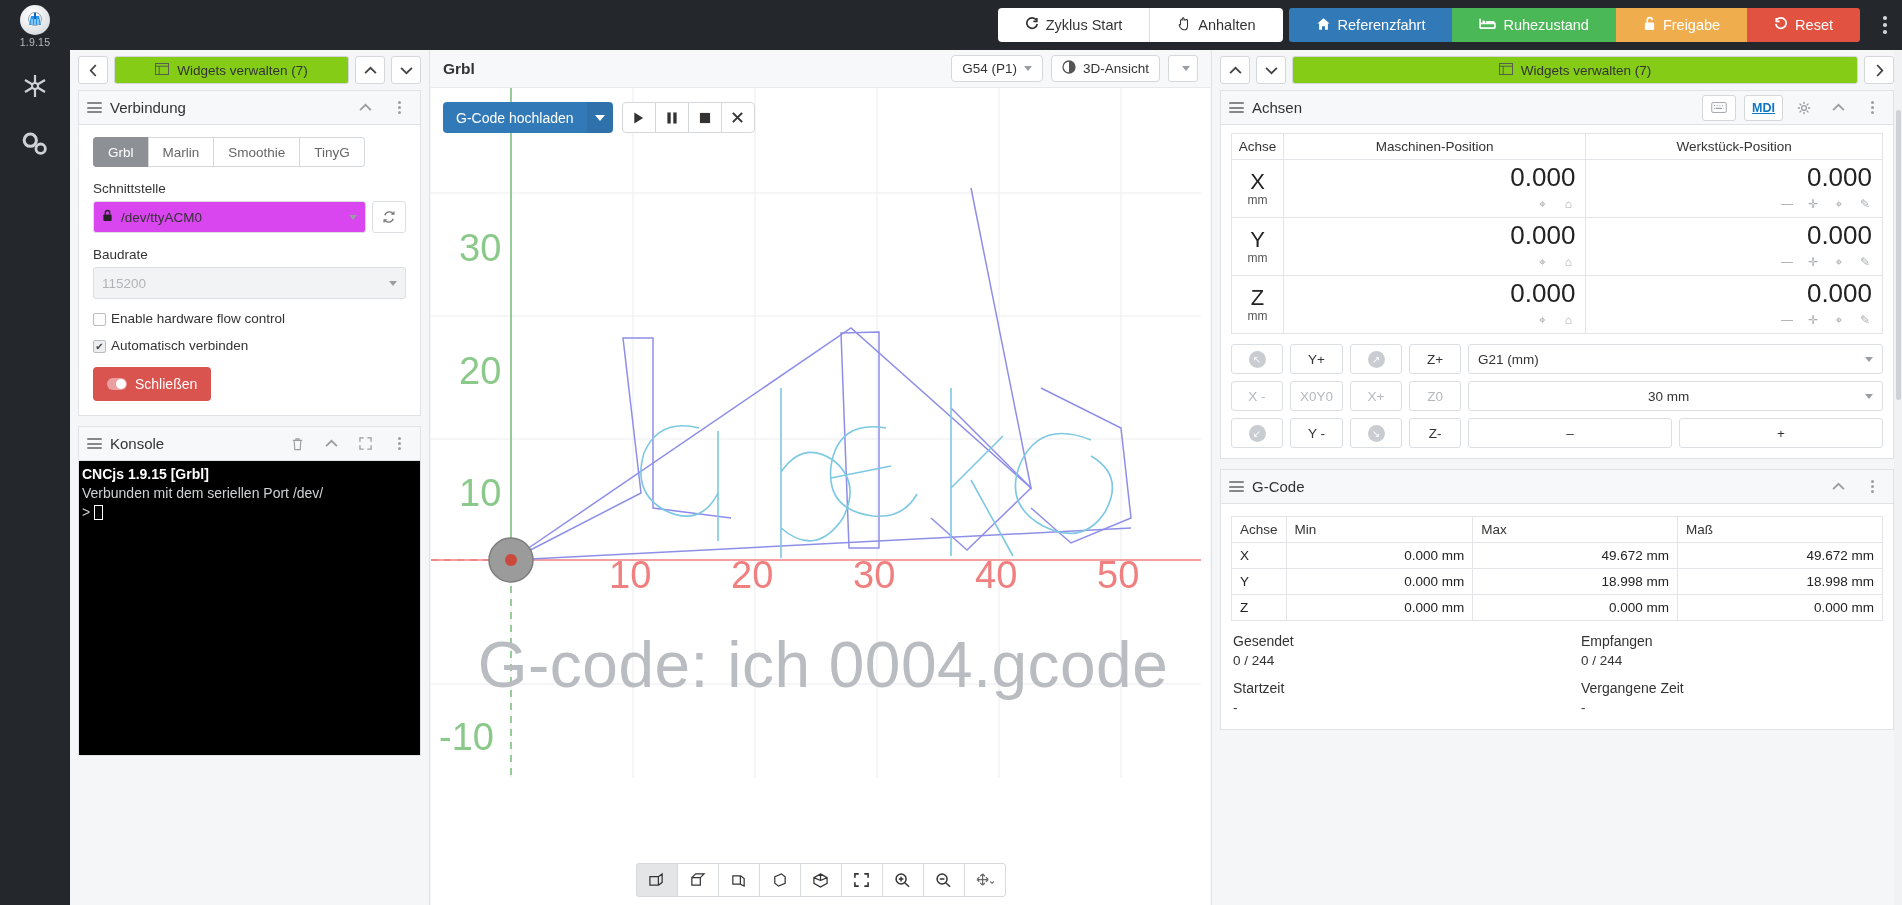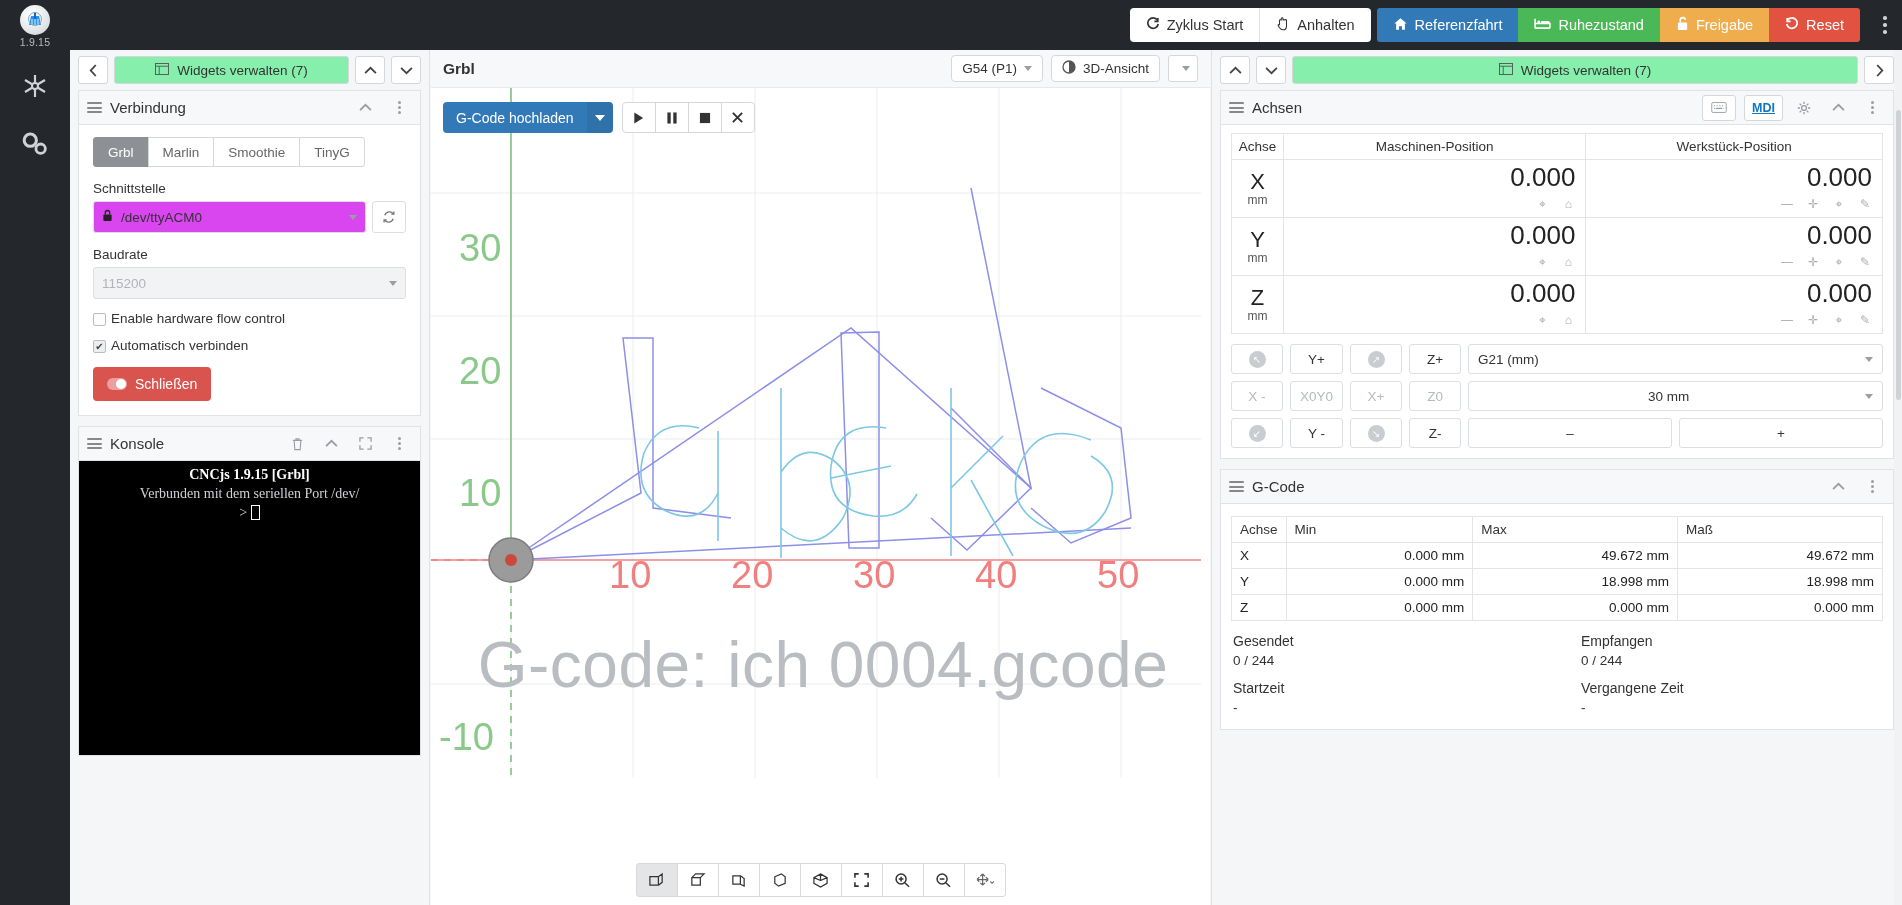--- a/index.html
+++ b/index.html
@@ -26,21 +26,21 @@
     background:radial-gradient(circle at 38% 32%, #ffffff 0%, #e4e7ea 58%, #c8ccd1 100%);
     display:flex; align-items:center; justify-content:center;
     position:relative; margin-top:2px;
   }
   .brand-circle svg { display:block; }
   .brand-ver { color:#b6b9bc; font-size:10.5px; margin-top:1px; letter-spacing:.2px;}
   .nav-spacer { flex:1; }
   .nav-btns { display:flex; align-items:center; height:34px; }
   .nb {
     height:34px; display:flex; align-items:center; gap:7px;
-    padding:0 16px; font-size:14.5px; border:none; cursor:pointer;
+    padding:0 27px; font-size:14.5px; border:none; cursor:pointer;
     font-family:"Liberation Sans", sans-serif; white-space:nowrap;
   }
   .nb.light { background:#fff; color:#333; }
   .nb.light + .nb.light { border-left:1px solid #e0e0e0; }
   .nb.grp-first { border-radius:4px 0 0 4px; }
   .nb.grp-last  { border-radius:0 4px 4px 0; }
   .nb.blue   { background:#3279b7; color:#fff; }
   .nb.green  { background:#4bb857; color:#fff; }
   .nb.orange { background:#f0ad4e; color:#fff; }
   .nb.red    { background:#e15241; color:#fff; }
@@ -73,21 +73,21 @@
   .kebab-v i { width:3px; height:3px; border-radius:50%; background:#9a9ea2; margin:1.2px 0;}
 
   
   .coltool { display:flex; align-items:center; gap:6px; padding:6px 8px; }
   .sqbtn {
     height:28px; min-width:30px; background:#fff; border:1px solid #d5d8db; border-radius:3px;
     display:flex; align-items:center; justify-content:center; cursor:pointer; color:#444;
     font-size:13px; padding:0 7px;
   }
   .widebtn {
-    flex:1; height:28px; background:#86efac; border:1px solid #d5d8db; border-radius:3px;
+    flex:1; height:28px; background:#84cc16; border:1px solid #d5d8db; border-radius:3px;
     display:flex; align-items:center; justify-content:center; gap:8px; cursor:pointer;
     font-size:13.5px; color:#333;
   }
 
   
   .leftcol { position:absolute; left:70px; top:50px; width:360px; height:855px; background:#f5f6f7;
              border-right:1px solid #e0e2e5; }
   .lc-body { padding:0 8px; }
 
   
@@ -122,21 +122,21 @@
     padding:0 14px; font-size:14px; cursor:pointer; font-family:"Liberation Sans",sans-serif;
   }
   .toggle-pill { width:20px;height:12px;border-radius:6px;background:rgba(255,255,255,.45);
                  position:relative; }
   .toggle-pill::after{content:"";position:absolute;right:1px;top:1px;width:10px;height:10px;
                       border-radius:50%;background:#fff;}
 
   
   .console-wrap { margin-top:10px; }
   .console-body { background:#000; height:294px; overflow:hidden;
-                  font-family:Liberation Serif, serif; font-size:14px; padding:4px 3px;text-align:center;}
+                  font-family:Liberation Sans, sans-serif; font-size:14px; padding:4px 3px;}
   .cl { white-space:pre; line-height:19px; }
   .cl.b { color:#fff; font-weight:bold; }
   .cl.g { color:#cfd2d4; }
   .cursor-blk { display:inline-block; width:9px;height:15px;border:1.5px solid #fff;
                 vertical-align:-3px; }
 
   
   .centercol { position:absolute; left:431px; top:50px; width:779px; height:855px; background:#fff; }
   .vis-head { height:38px; background:#f7f8f9; border-bottom:1px solid #e6e8ea;
               display:flex; align-items:center; padding:0 12px; gap:8px; }

